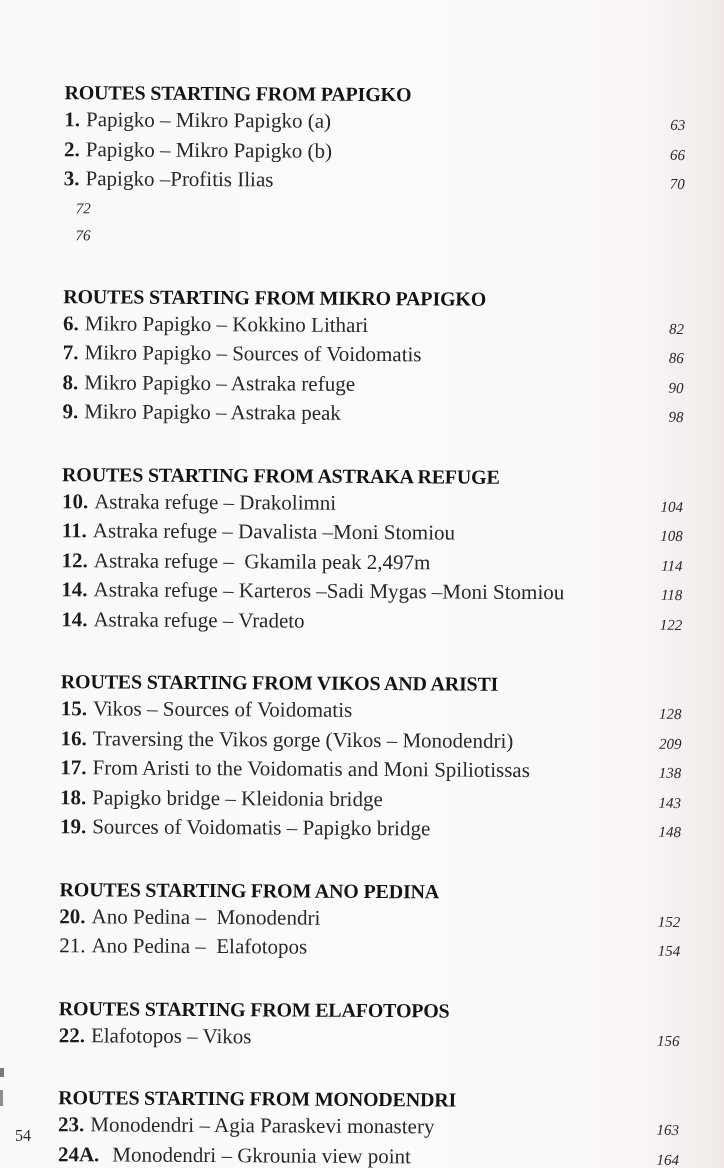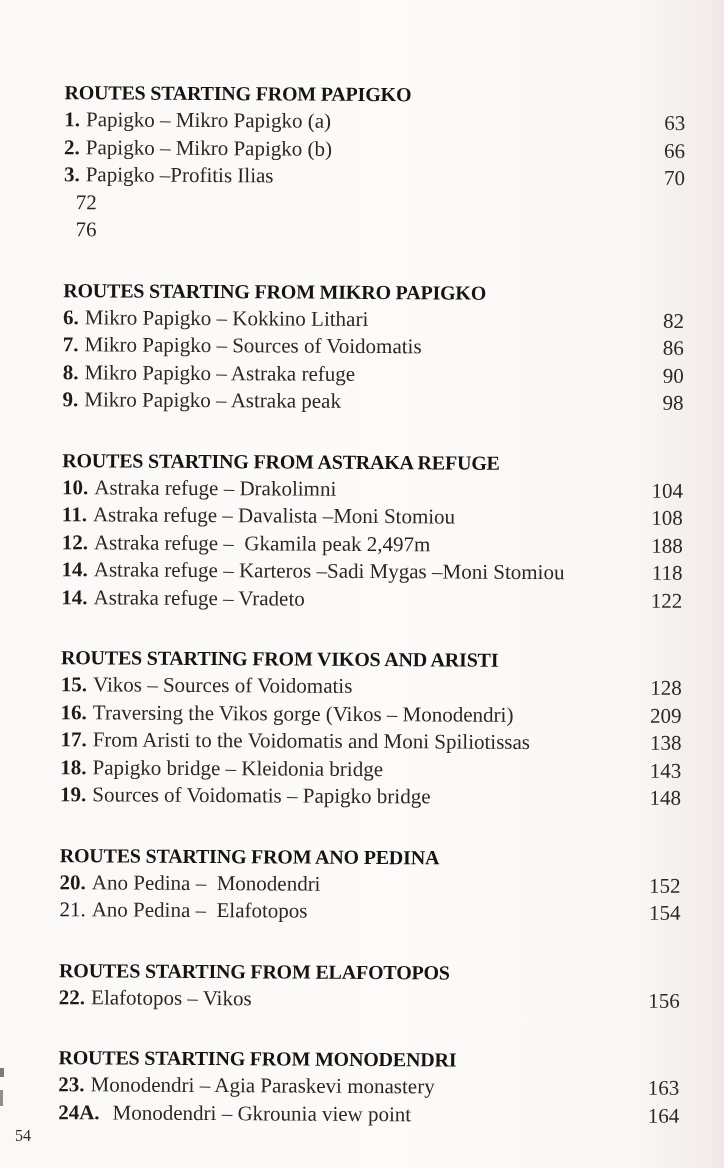--- a/index.html
+++ b/index.html
@@ -45,24 +45,25 @@
     font-size: 21px;
     line-height: 27.5px;
     color: #2a2724;
   }
   .toc-left { white-space: pre; }
   .toc-num { font-weight: 700; margin-right: 6px; color: #1e1b19; }
   .toc-num.normal-weight { font-weight: 400; }
   .toc-num.wide-gap { margin-right: 13px; margin-top: 34px; }
   .toc-title { white-space: pre; }
   .toc-page {
-    font-size: 21px;
+    font-size: 15px;
     color: #2a2724;
     flex: 0 0 auto;
     margin-left: 12px;
+    font-style: italic;
   }
   .folio {
     position: absolute;
     left: 15px; top: 1127px;
     font-size: 16px;
     color: #2e2b28;
   }
   
   .edge-artifact { position: absolute; background: #3a3633; }
   .edge-artifact.a1 { left: 0; top: 1068px; width: 4px; height: 9px; opacity: .65; }
@@ -134,21 +135,21 @@
     <span class="toc-page">104</span>
   </div>
 
   <div class="toc-row">
     <span class="toc-left"><span class="toc-num">11.</span><span class="toc-title">Astraka refuge – Davalista –Moni Stomiou</span></span>
     <span class="toc-page">108</span>
   </div>
 
   <div class="toc-row">
     <span class="toc-left"><span class="toc-num">12.</span><span class="toc-title">Astraka refuge –  Gkamila peak 2,497m</span></span>
-    <span class="toc-page">188</span>
+    <span class="toc-page">114</span>
   </div>
 
   <div class="toc-row">
     <span class="toc-left"><span class="toc-num">14.</span><span class="toc-title">Astraka refuge – Karteros –Sadi Mygas –Moni Stomiou</span></span>
     <span class="toc-page">118</span>
   </div>
 
   <div class="toc-row">
     <span class="toc-left"><span class="toc-num">14.</span><span class="toc-title">Astraka refuge – Vradeto</span></span>
     <span class="toc-page">122</span>

